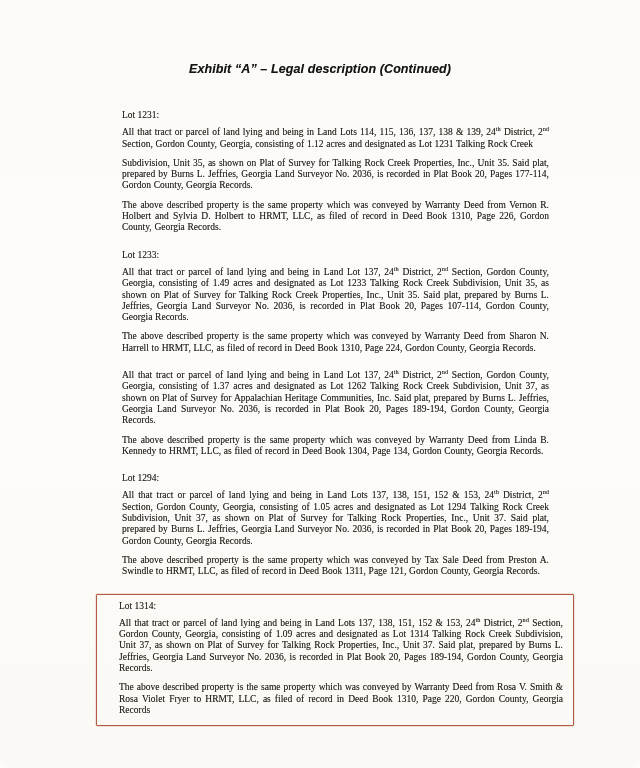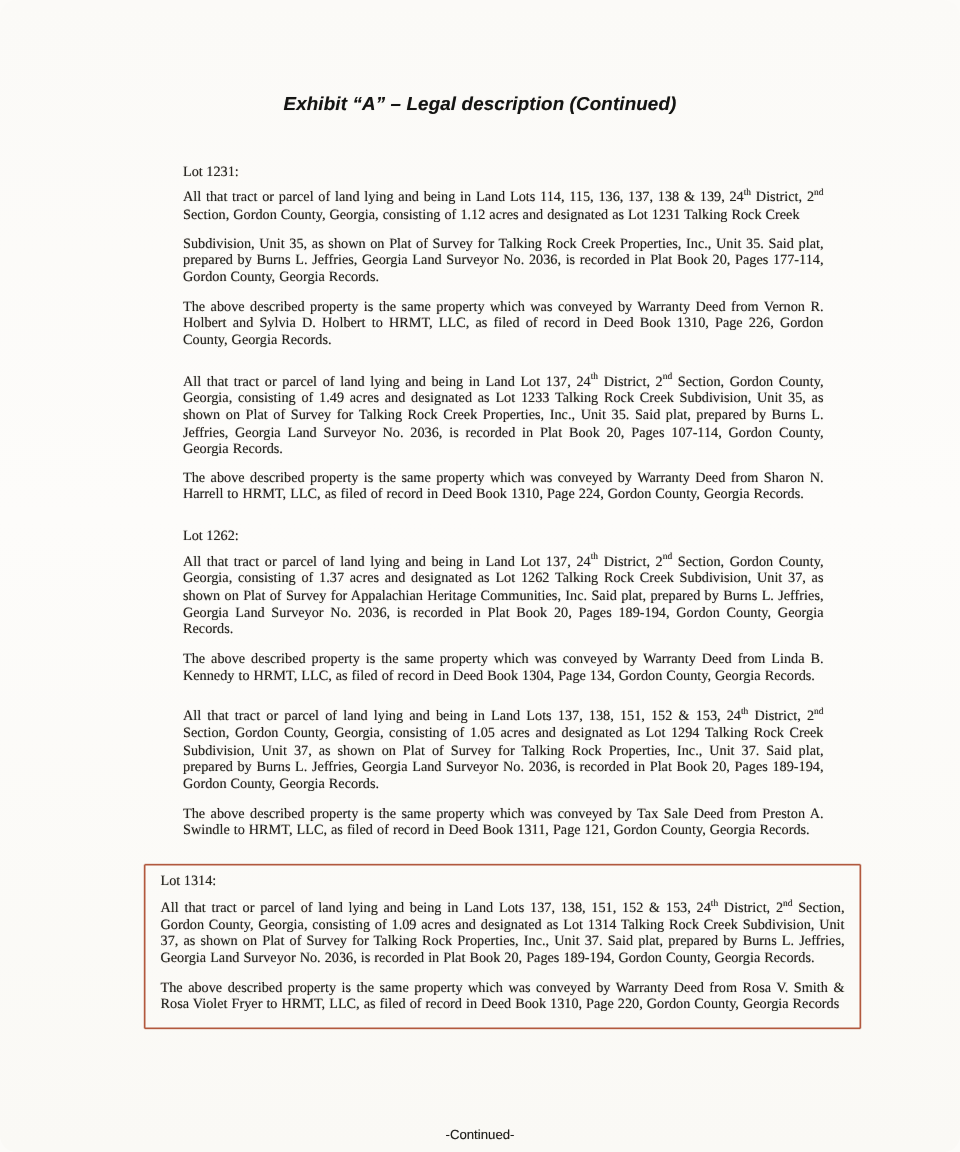--- a/index.html
+++ b/index.html
@@ -38,21 +38,21 @@
     font-size:9.5px;line-height:11.3px;
     text-align:justify;
     margin:0 0 8px 0;
     text-shadow:0 0 .6px rgba(45,40,33,.5);
     word-spacing:.3px;
   }
   .para sup{font-size:6.3px;line-height:0;vertical-align:super;}
   .lot.highlighted{
     border:1.5px solid var(--hl);
     margin:4px -9px 0 -10px;
-    padding:6px 10px 1px 10px;
+    padding:6px 10px 1px 22px;
     border-radius:1px;
     box-shadow:0 0 0 .4px rgba(178,89,62,.35);
   }
   .lot.highlighted .lot-label{margin-top:0;}
   .doc-footer{
     position:absolute;top:751px;left:0;width:100%;
     text-align:center;
     font-size:8.8px;color:#1d1c19;
     font-family:"Liberation Sans",sans-serif;
     text-shadow:0 0 .5px rgba(45,40,33,.45);
@@ -66,33 +66,33 @@
 
   <div class="content">
 
   <section class="lot">
         <div class="lot-label">Lot 1231:</div>
         <p class="para">All that tract or parcel of land lying and being in Land Lots 114, 115, 136, 137, 138 &amp; 139, 24<sup>th</sup> District, 2<sup>nd</sup> Section, Gordon County, Georgia, consisting of 1.12 acres and designated as Lot 1231 Talking Rock Creek</p>
         <p class="para">Subdivision, Unit 35, as shown on Plat of Survey for Talking Rock Creek Properties, Inc., Unit 35. Said plat, prepared by Burns L. Jeffries, Georgia Land Surveyor No. 2036, is recorded in Plat Book 20, Pages 177-114, Gordon County, Georgia Records.</p>
         <p class="para">The above described property is the same property which was conveyed by Warranty Deed from Vernon R. Holbert and Sylvia D. Holbert to HRMT, LLC, as filed of record in Deed Book 1310, Page 226, Gordon County, Georgia Records.</p>
       </section>
       <section class="lot">
+        <div class="lot-label">Lot 1233:</div>
         <p class="para">All that tract or parcel of land lying and being in Land Lot 137, 24<sup>th</sup> District, 2<sup>nd</sup> Section, Gordon County, Georgia, consisting of 1.49 acres and designated as Lot 1233 Talking Rock Creek Subdivision, Unit 35, as shown on Plat of Survey for Talking Rock Creek Properties, Inc., Unit 35. Said plat, prepared by Burns L. Jeffries, Georgia Land Surveyor No. 2036, is recorded in Plat Book 20, Pages 107-114, Gordon County, Georgia Records.</p>
         <p class="para">The above described property is the same property which was conveyed by Warranty Deed from Sharon N. Harrell to HRMT, LLC, as filed of record in Deed Book 1310, Page 224, Gordon County, Georgia Records.</p>
       </section>
       <section class="lot">
-        <div class="lot-label">Lot 1262:</div>
         <p class="para">All that tract or parcel of land lying and being in Land Lot 137, 24<sup>th</sup> District, 2<sup>nd</sup> Section, Gordon County, Georgia, consisting of 1.37 acres and designated as Lot 1262 Talking Rock Creek Subdivision, Unit 37, as shown on Plat of Survey for Appalachian Heritage Communities, Inc. Said plat, prepared by Burns L. Jeffries, Georgia Land Surveyor No. 2036, is recorded in Plat Book 20, Pages 189-194, Gordon County, Georgia Records.</p>
         <p class="para">The above described property is the same property which was conveyed by Warranty Deed from Linda B. Kennedy to HRMT, LLC, as filed of record in Deed Book 1304, Page 134, Gordon County, Georgia Records.</p>
       </section>
       <section class="lot">
+        <div class="lot-label">Lot 1294:</div>
         <p class="para">All that tract or parcel of land lying and being in Land Lots 137, 138, 151, 152 &amp; 153, 24<sup>th</sup> District, 2<sup>nd</sup> Section, Gordon County, Georgia, consisting of 1.05 acres and designated as Lot 1294 Talking Rock Creek Subdivision, Unit 37, as shown on Plat of Survey for Talking Rock Properties, Inc., Unit 37. Said plat, prepared by Burns L. Jeffries, Georgia Land Surveyor No. 2036, is recorded in Plat Book 20, Pages 189-194, Gordon County, Georgia Records.</p>
         <p class="para">The above described property is the same property which was conveyed by Tax Sale Deed from Preston A. Swindle to HRMT, LLC, as filed of record in Deed Book 1311, Page 121, Gordon County, Georgia Records.</p>
       </section>
       <section class="lot highlighted">
         <div class="lot-label">Lot 1314:</div>
         <p class="para">All that tract or parcel of land lying and being in Land Lots 137, 138, 151, 152 &amp; 153, 24<sup>th</sup> District, 2<sup>nd</sup> Section, Gordon County, Georgia, consisting of 1.09 acres and designated as Lot 1314 Talking Rock Creek Subdivision, Unit 37, as shown on Plat of Survey for Talking Rock Properties, Inc., Unit 37. Said plat, prepared by Burns L. Jeffries, Georgia Land Surveyor No. 2036, is recorded in Plat Book 20, Pages 189-194, Gordon County, Georgia Records.</p>
         <p class="para">The above described property is the same property which was conveyed by Warranty Deed from Rosa V. Smith &amp; Rosa Violet Fryer to HRMT, LLC, as filed of record in Deed Book 1310, Page 220, Gordon County, Georgia Records</p>
       </section>
     </div>
 
-  <div class="doc-footer">-Continued-</div>
 </div>
 
 </body></html>

